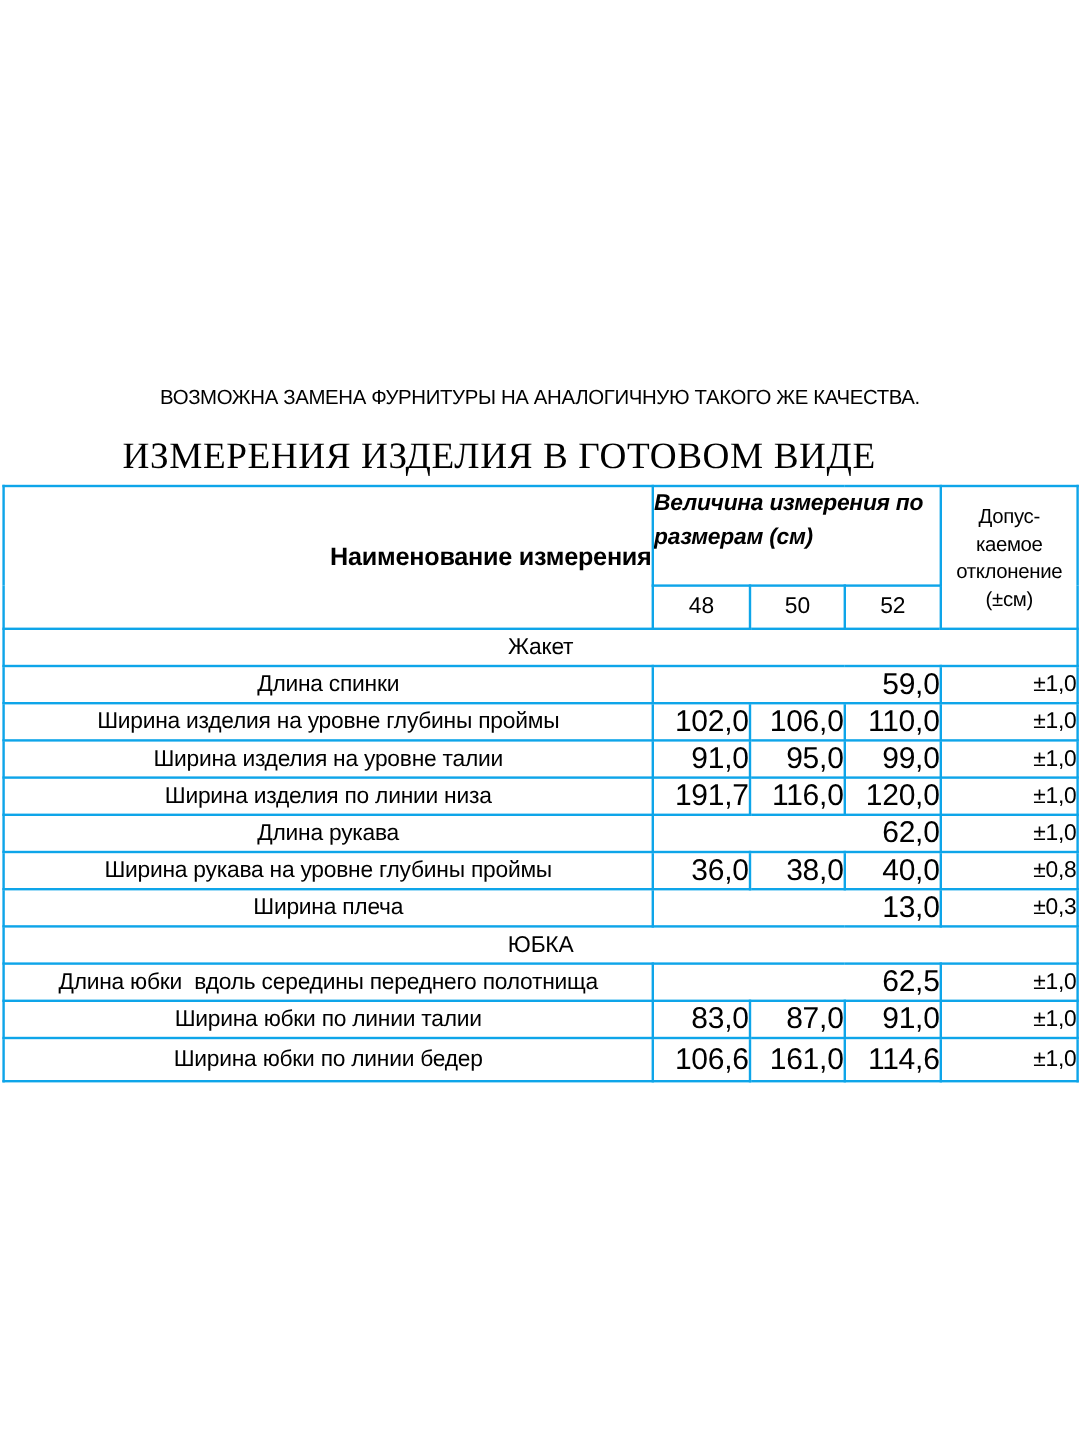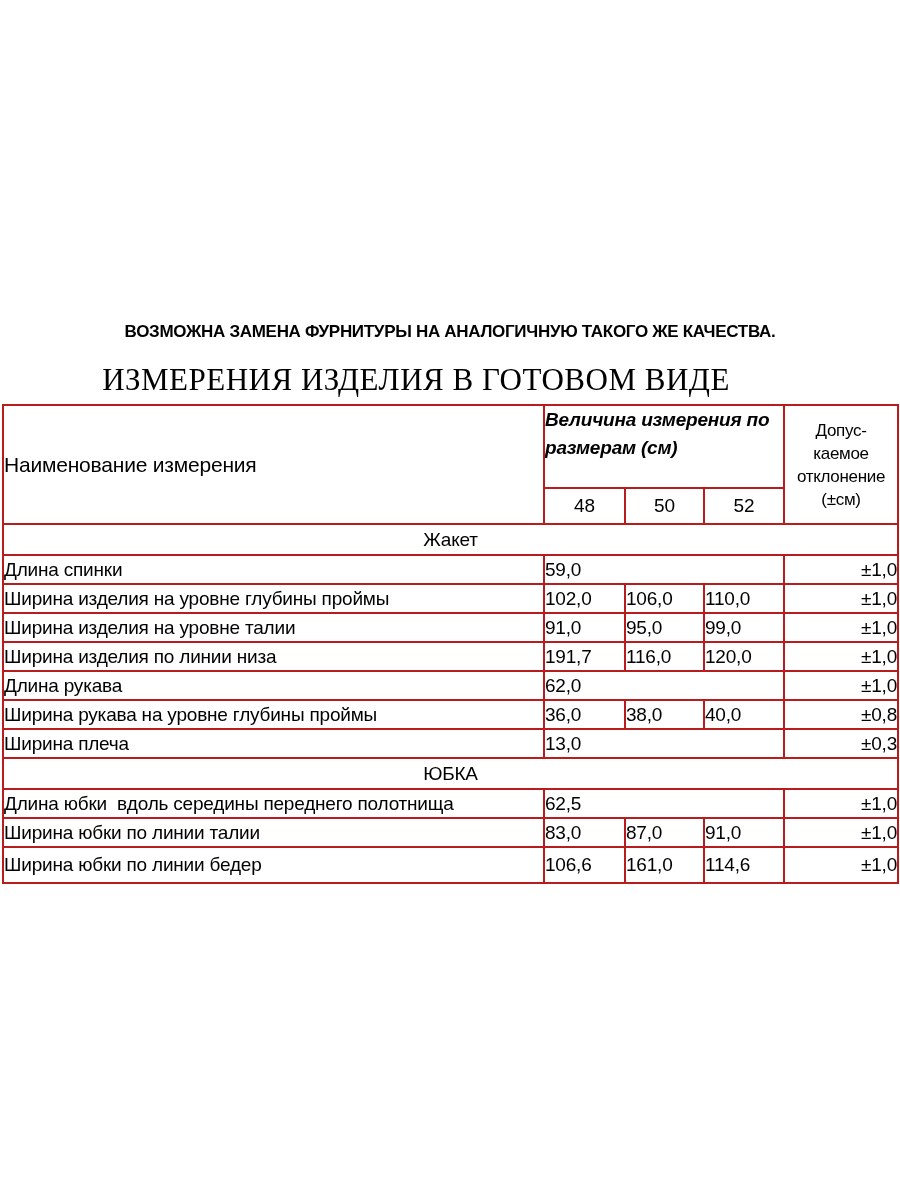--- a/index.html
+++ b/index.html
@@ -15,21 +15,21 @@
     color: #000000;
     overflow: hidden;
   }
   .notice {
     position: absolute;
     top: 322px;
     left: 0;
     width: 900px;
     text-align: center;
     font-size: 17px;
-    font-weight: bold;
+    font-weight: normal;
     letter-spacing: -0.3px;
     white-space: nowrap;
   }
   .doc-title {
     position: absolute;
     top: 362px;
     left: 0;
     width: 832px;
     text-align: center;
     font-family: "Liberation Serif", serif;
@@ -41,30 +41,30 @@
   table.measurements {
     position: absolute;
     top: 404px;
     left: 2px;
     width: 895px;
     border-collapse: collapse;
     table-layout: fixed;
   }
   table.measurements th,
   table.measurements td {
-    border: 2px solid #b91c1c;
+    border: 2px solid #0ea5e9;
     padding: 0;
     overflow: hidden;
   }
   tr.header-row-1 { height: 83px; }
   tr.header-row-2 { height: 36px; }
   th.name-header {
     font-size: 21px;
-    font-weight: normal;
-    text-align: left;
+    font-weight: bold;
+    text-align: right;
     vertical-align: middle;
     letter-spacing: -0.2px;
   }
   th.sizes-header {
     font-size: 19px;
     font-weight: bold;
     font-style: italic;
     text-align: left;
     vertical-align: top;
     padding: 7px 12px 0 12px;
@@ -89,31 +89,31 @@
   tr.section-row { height: 31px; }
   td.section-cell {
     text-align: center;
     vertical-align: middle;
     font-size: 19px;
     letter-spacing: -0.2px;
   }
   tr.data-row { height: 29px; }
   tbody tr:last-child { height: 36px; }
   td.name-cell {
-    text-align: left;
+    text-align: center;
     vertical-align: middle;
     font-size: 19px;
     padding-left: 15px;
     letter-spacing: -0.2px;
     white-space: pre-wrap;
   }
   td.val-cell {
-    text-align: left;
-    vertical-align: middle;
-    font-size: 19px;
+    text-align: right;
+    vertical-align: middle;
+    font-size: 25px;
     letter-spacing: -0.2px;
   }
   td.tol-cell {
     text-align: right;
     vertical-align: middle;
     font-size: 19px;
     letter-spacing: -0.2px;
   }
 </style>
 </head>

